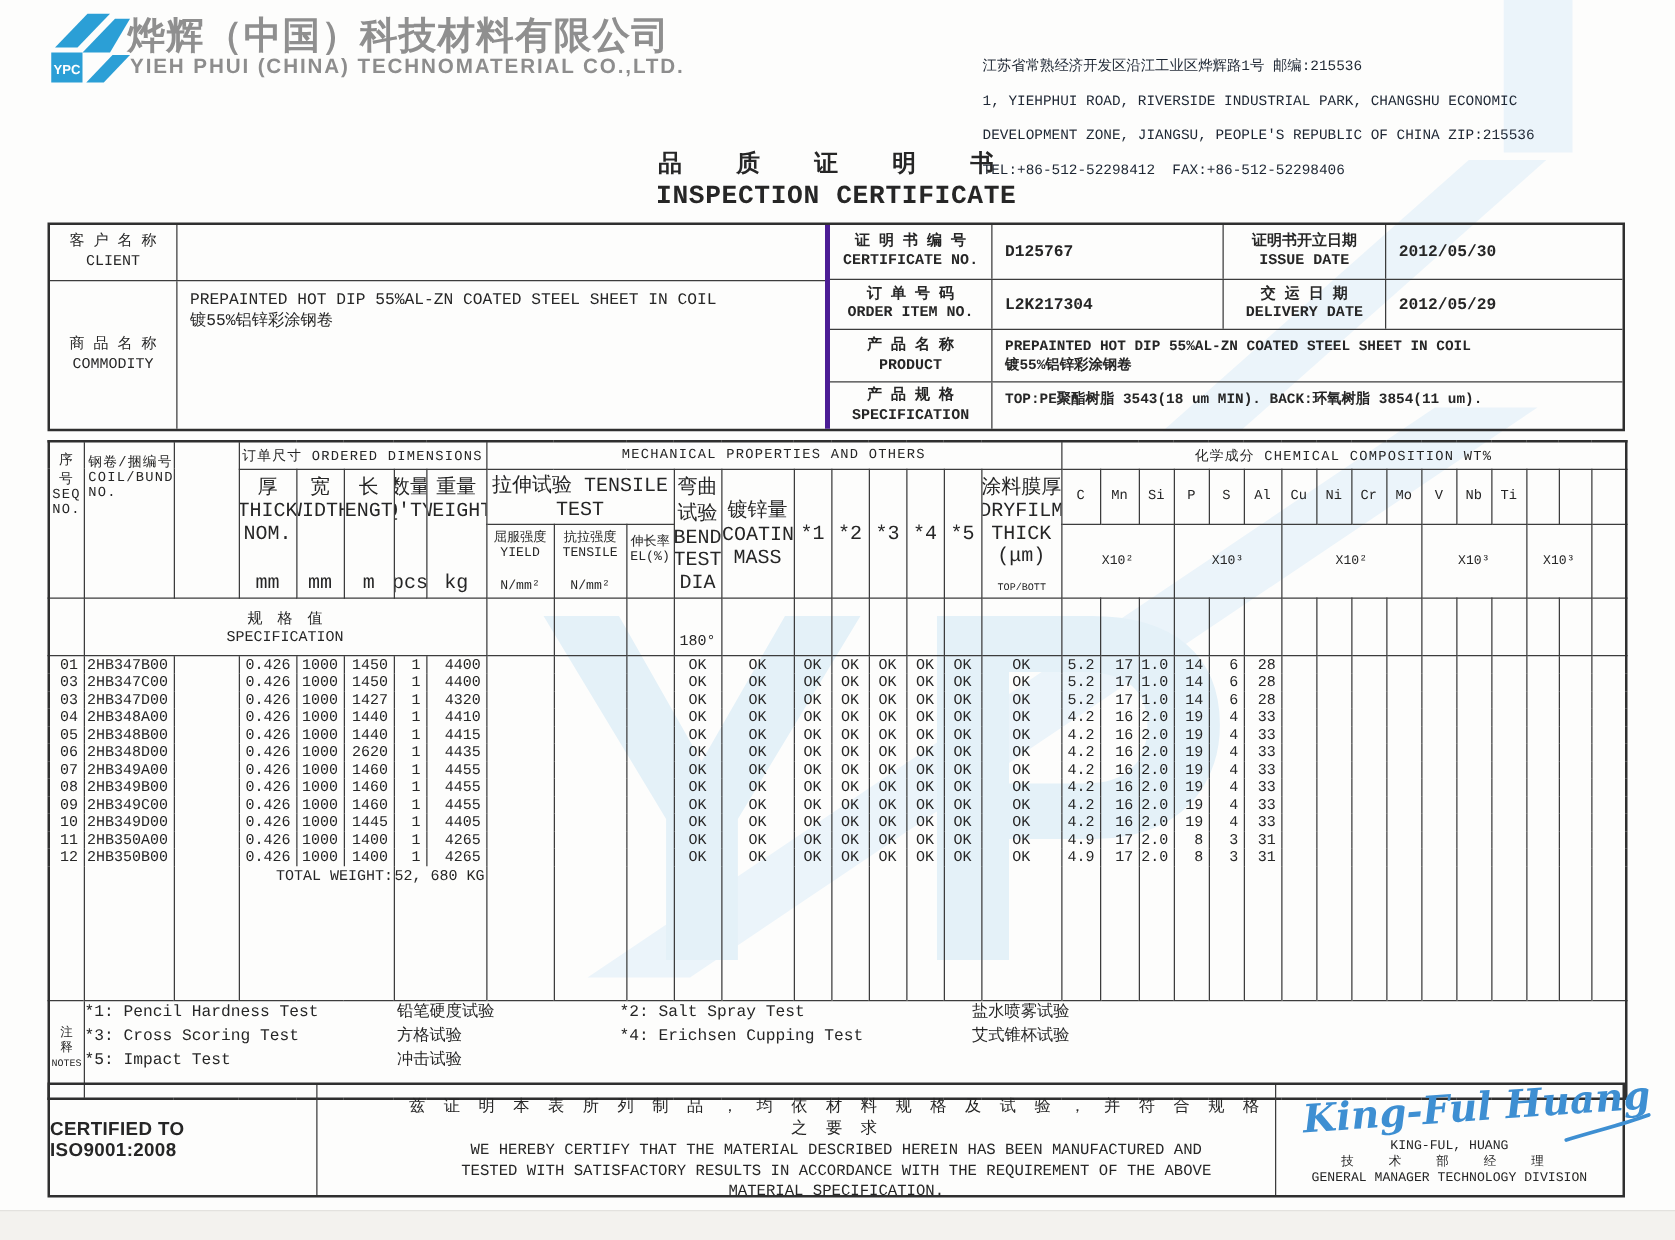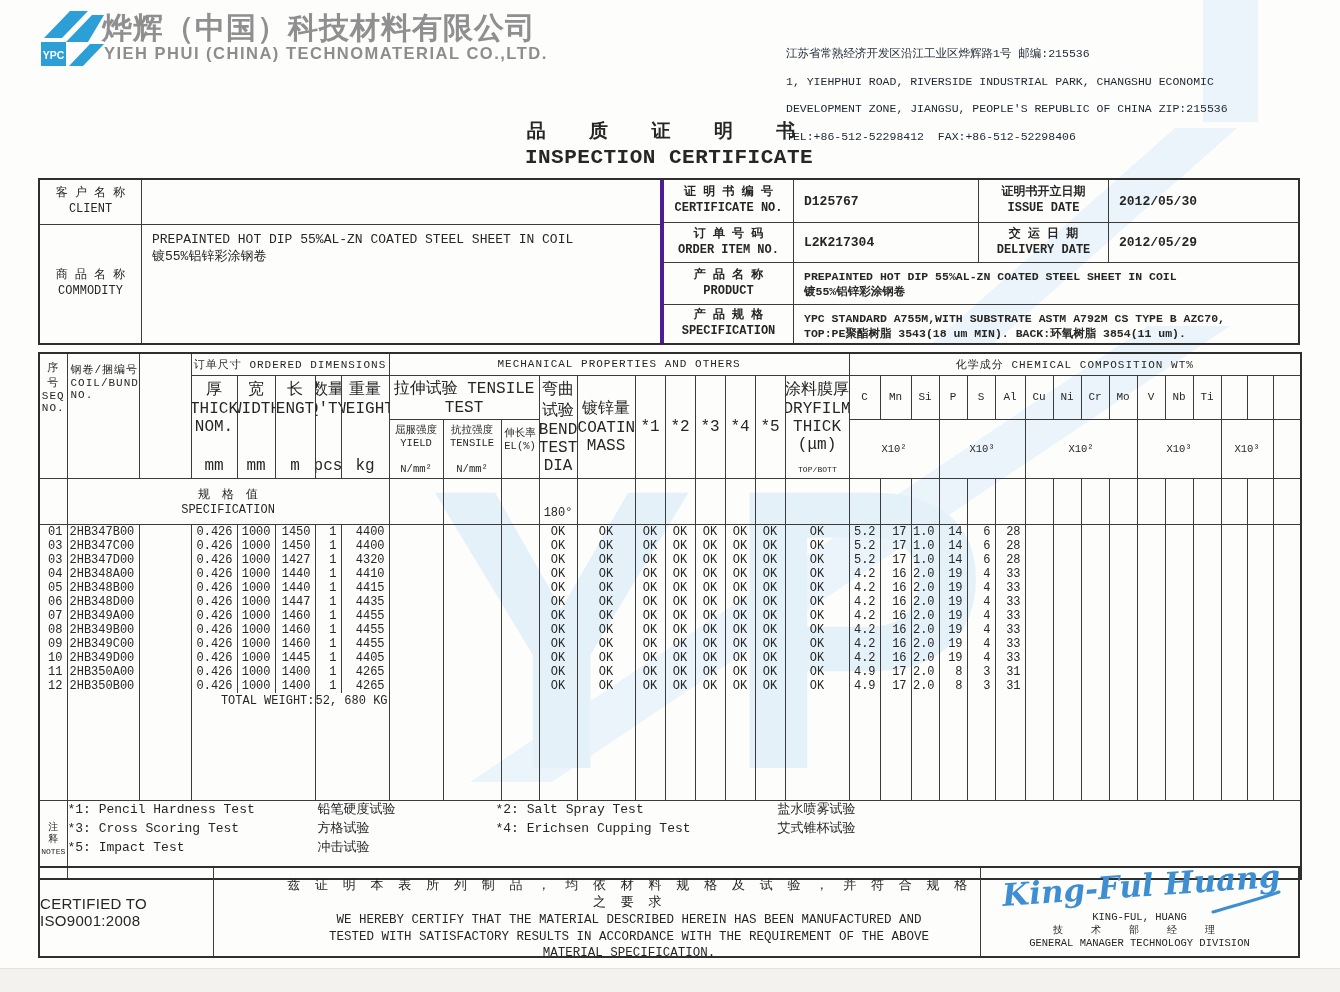--- a/index.html
+++ b/index.html
@@ -65,21 +65,21 @@
   tr.total-row td.tl { text-align:right; }
   tr.total-row td.tv { text-align:right; padding-right:1px; }
   tr.notes-row td { border-top:1px solid #3c3c3c; height:78px; vertical-align:top;margin-top:36px; }
   td.notes-lab { text-align:center; font-size:10px; line-height:1.25; vertical-align:middle !important; }
   td.notes-lab .en { font-size:8px; letter-spacing:0; display:block; }
   .notes-body { padding:9px 0 0 42px; }
   .note-grid { display:grid; grid-template-columns:250px 178px 282px auto; font-size:13px; line-height:1.45; }
 
   
   .footer { position:absolute; left:38px; top:866px; width:1262px; height:92px; border:2px solid #2f2f2f; display:flex; background:transparent; }
-  .f1 { width:174px; border-right:1px solid #3c3c3c; display:flex; align-items:center; justify-content:center; font-family:"Liberation Sans",sans-serif; font-weight:normal; font-size:15px; letter-spacing:0.3px; }
+  .f1 { width:214px; border-right:1px solid #3c3c3c; display:flex; align-items:center; justify-content:center; font-family:"Liberation Sans",sans-serif; font-weight:bold; font-size:15px; letter-spacing:0.3px; }
   .f2 { width:767px; border-right:1px solid #3c3c3c; padding:9px 0 0 64px; font-size:12.5px; line-height:1.32;text-align:center; }
   .f2 .cn { font-size:13px; letter-spacing:3.5px; margin-bottom:1px; }
   .f3 { flex:1; position:relative; text-align:center; }
   .f3 .sig { position:absolute; top:0px; left:8px; }
   .f3 .names { position:absolute; bottom:5px; left:0; right:0; font-size:10.5px; line-height:1.3; }
   .f3 .tcn { letter-spacing:11px; font-size:10px; }
 </style>
 </head>
 <body>
 
@@ -153,21 +153,20 @@
 PRODUCT</div>
         <div class="val grow top small2">
           <span>PREPAINTED HOT DIP 55%AL-ZN COATED STEEL SHEET IN COIL</span>
           <span>镀55%铝锌彩涂钢卷</span>
         </div>
       </div>
       <div class="ig-row r4">
         <div class="lab lab-r pre">产 品 规 格
 SPECIFICATION</div>
         <div class="val grow top small2">
-          <span>YPC STANDARD A755M,WITH SUBSTRATE ASTM A792M CS TYPE B AZC70,</span>
           <span>TOP:PE聚酯树脂 3543(18 um MIN).  BACK:环氧树脂 3854(11 um).</span>
         </div>
       </div>
     </div>
   </div>
 
   <div class="tblwrap">
   <table class="tbl">
     <colgroup>
       <col style="width:28px">
@@ -542,21 +541,21 @@
             <td class="al-c">&nbsp;</td>
             <td class="al-c">&nbsp;</td>
             <td class="al-c">&nbsp;</td>
           </tr>
           <tr class="dr">
             <td class="al-r">06</td>
             <td class="al-l">2HB348D00</td>
             <td class="al-c">&nbsp;</td>
             <td class="al-r">0.426</td>
             <td class="al-r">1000</td>
-            <td class="al-r">1447</td>
+            <td class="al-r">2620</td>
             <td class="al-r">1</td>
             <td class="al-r">4435</td>
             <td class="al-c">&nbsp;</td>
             <td class="al-c">&nbsp;</td>
             <td class="al-c">&nbsp;</td>
             <td class="al-c">OK</td>
             <td class="al-c">OK</td>
             <td class="al-c">OK</td>
             <td class="al-c">OK</td>
             <td class="al-c">OK</td>

